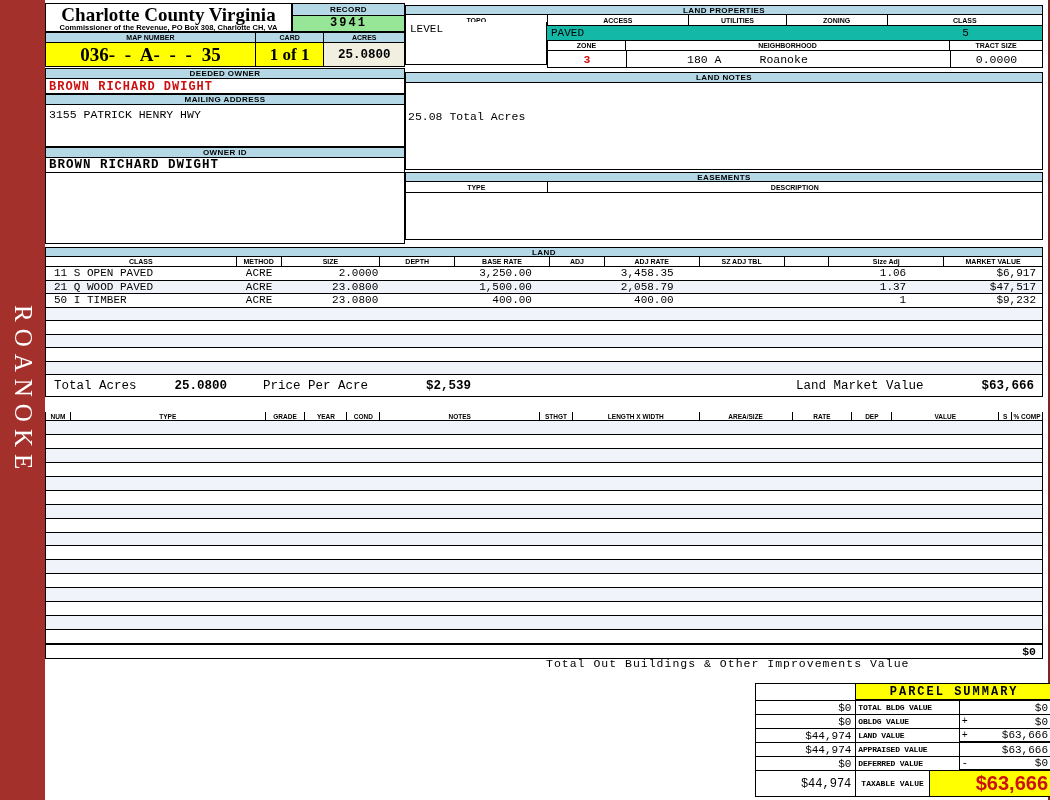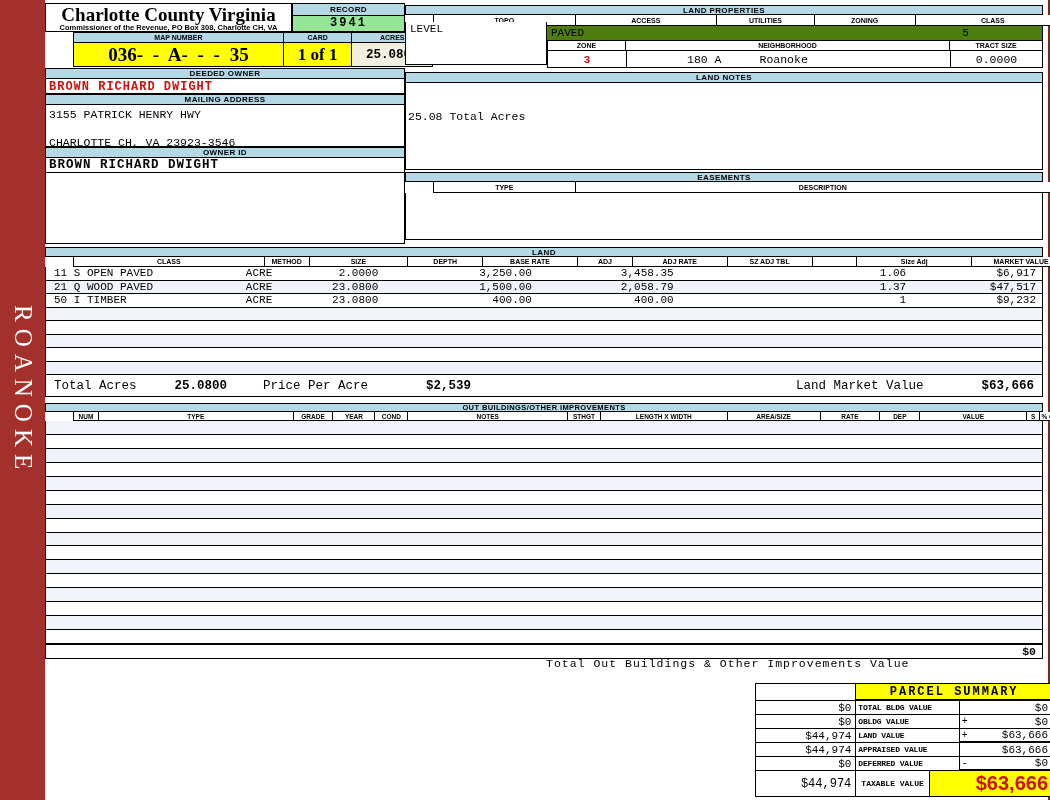--- a/index.html
+++ b/index.html
@@ -10,21 +10,21 @@
   .redband{position:absolute;left:0;top:0;width:45px;height:800px;background:#A3302B;}
   .rightedge{position:absolute;right:0;top:0;width:2px;height:800px;background:#7E2420;}
   .vlabel{position:absolute;left:0;top:298px;width:45px;height:185px;display:flex;
           align-items:center;justify-content:center;writing-mode:vertical-rl;
           text-orientation:mixed;color:#fff;font-family:"Liberation Serif",serif;
           font-size:25px;letter-spacing:7px;}
   .content{position:absolute;left:45px;top:0;width:845px;height:800px;}
   .bar{background:#B5D8E7;border:1px solid #000;display:flex;align-items:center;
        justify-content:center;font-weight:bold;font-size:8px;letter-spacing:.4px;}
   .hrow{display:flex;background:#fff;border-left:1px solid #000;border-right:1px solid #000;
-        border-bottom:1px solid #000;margin-left:28px;}
+        border-bottom:1px solid #000;}
   .hcell{border-right:1px solid #000;display:flex;align-items:center;justify-content:center;
          font-weight:bold;font-size:7px;white-space:nowrap;overflow:hidden;}
   .hcell:last-child{border-right:none;}
   .mono{font-family:"Liberation Mono","DejaVu Sans Mono",monospace;}
   .box{border:1px solid #000;border-top:none;background:#fff;}
   .trow{display:flex;border-bottom:1px solid #000;background:#fff;}
   .alt{background:#F1F3FA;}
   .lrow{height:13.5px;font-size:11px;line-height:12px;align-items:center;}
   .obrow{height:13.95px;}
   
@@ -75,36 +75,35 @@
     <div class="hcell yellow" style="width:211px;font-family:'Liberation Serif',serif;font-weight:bold;font-size:19px;word-spacing:5px;">036- - A- - - 35</div>
     <div class="hcell yellow" style="width:69px;font-family:'Liberation Serif',serif;font-weight:bold;font-size:17px;">1 of 1</div>
     <div class="hcell cream mono" style="width:80px;font-size:12.5px;font-weight:bold;">25.0800</div>
   </div>
 
   <div class="abs bar" style="left:0;top:68px;width:360px;height:11px;">DEEDED OWNER</div>
   <div class="abs box mono redtxt" style="left:0;top:79px;width:360px;height:15px;font-weight:bold;font-size:12px;letter-spacing:1px;padding:1px 0 0 3px;">BROWN RICHARD DWIGHT</div>
   <div class="abs bar" style="left:0;top:94px;width:360px;height:11px;">MAILING ADDRESS</div>
   <div class="abs box mono" style="left:0;top:105px;width:360px;height:42px;font-size:11.5px;padding:3px 0 0 3px;">
     <div>3155 PATRICK HENRY HWY</div>
-    <div style="margin-top:15px;">CHARLOTTE CH, VA 23923-3546</div>
   </div>
   <div class="abs bar" style="left:0;top:147px;width:360px;height:11px;">OWNER ID</div>
   <div class="abs box mono" style="left:0;top:158px;width:360px;height:15px;font-weight:bold;font-size:12.5px;letter-spacing:1px;padding:0 0 0 3px;">BROWN RICHARD DWIGHT</div>
   <div class="abs box" style="left:0;top:173px;width:360px;height:71px;"></div>
 
   <div class="abs bar" style="left:360px;top:5px;width:638px;height:10px;">LAND PROPERTIES</div>
   <div class="abs hrow" style="left:360px;top:15px;width:638px;height:11px;">
     <div class="hcell" style="width:142px;">TOPO</div>
     <div class="hcell" style="width:142px;">ACCESS</div>
     <div class="hcell" style="width:98px;">UTILITIES</div>
     <div class="hcell" style="width:101px;">ZONING</div>
     <div class="hcell" style="width:155px;">CLASS</div>
   </div>
   <div class="abs mono" style="left:360px;top:22px;width:142px;height:43px;border-left:1px solid #000;border-right:1px solid #000;border-bottom:1px solid #000;background:#fff;font-size:11px;padding:1px 0 0 4px;">LEVEL</div>
-  <div class="abs mono" style="left:502px;top:26px;width:496px;height:14px;border-right:1px solid #000;background:#4d7c0f;font-size:11px;">
+  <div class="abs mono" style="left:502px;top:26px;width:496px;height:14px;border-right:1px solid #000;background:#14b8a6;font-size:11px;">
     <span style="position:absolute;left:4px;top:1px;">PAVED</span>
     <span style="position:absolute;left:210px;top:1px;"></span>
     <span style="position:absolute;left:290px;top:1px;"></span>
     <span style="position:absolute;left:341px;width:155px;text-align:center;top:1px;">5</span>
   </div>
   <div class="abs" style="left:502px;top:40px;width:496px;height:11px;display:flex;border:1px solid #000;background:#fff;">
     <div class="hcell" style="width:78px;">ZONE</div>
     <div class="hcell" style="width:324px;">NEIGHBORHOOD</div>
     <div class="hcell" style="width:92px;">TRACT SIZE</div>
   </div>
@@ -189,21 +188,20 @@
   </div>
   <div class="abs mono" style="left:0;top:375px;width:998px;height:22px;border:1px solid #000;border-top:none;background:#fff;display:flex;align-items:center;font-size:12.5px;">
     <span style="margin-left:8px;">Total Acres</span>
     <span style="margin-left:38px;font-weight:bold;">25.0800</span>
     <span style="margin-left:36px;">Price Per Acre</span>
     <span style="margin-left:58px;font-weight:bold;">$2,539</span>
     <span style="margin-left:auto;">Land Market Value</span>
     <span style="margin-left:58px;margin-right:8px;font-weight:bold;">$63,666</span>
   </div>
 
-  <div class="abs bar" style="left:0;top:403px;width:998px;height:9px;font-size:7.5px;">OUT BUILDINGS/OTHER IMPROVEMENTS</div>
   <div class="abs hrow" style="left:0;top:412px;width:998px;height:9px;">
     <div class="hcell" style="width:25px;font-size:6.5px;">NUM</div>
     <div class="hcell" style="width:195px;font-size:6.5px;">TYPE</div>
     <div class="hcell" style="width:40px;font-size:6.5px;">GRADE</div>
     <div class="hcell" style="width:42px;font-size:6.5px;">YEAR</div>
     <div class="hcell" style="width:33px;font-size:6.5px;">COND</div>
     <div class="hcell" style="width:160px;font-size:6.5px;">NOTES</div>
     <div class="hcell" style="width:33px;font-size:6.5px;">STHGT</div>
     <div class="hcell" style="width:127px;font-size:6.5px;">LENGTH X WIDTH</div>
     <div class="hcell" style="width:93px;font-size:6.5px;">AREA/SIZE</div>

